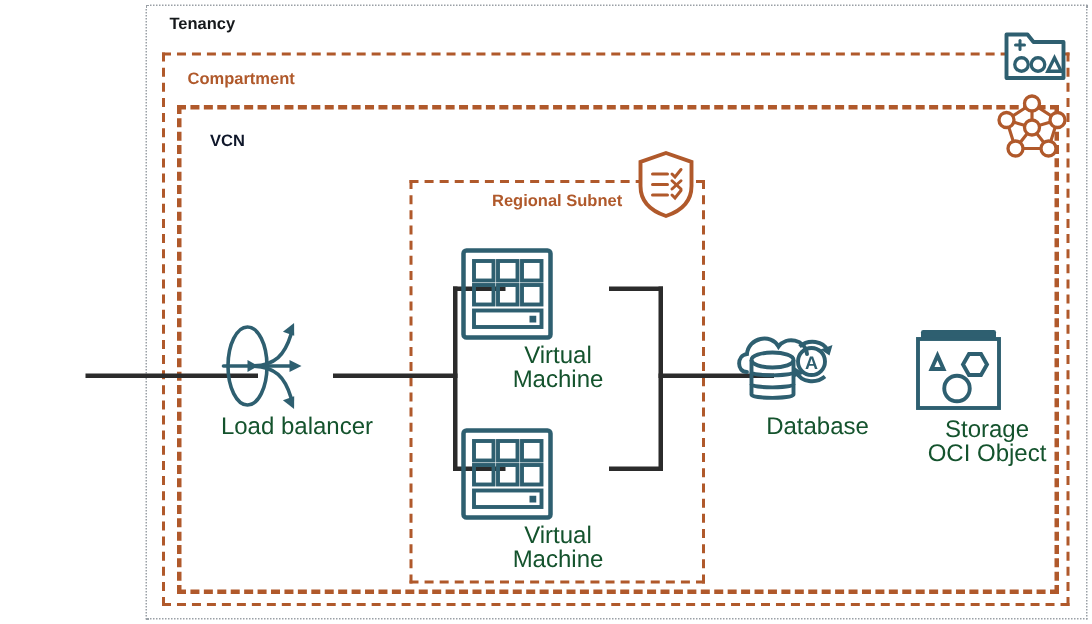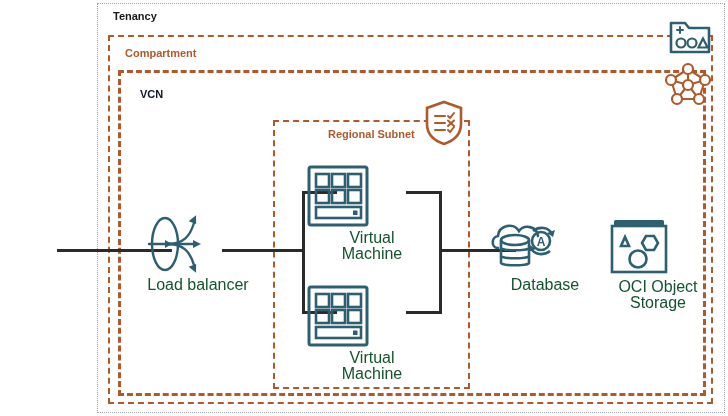--- a/index.html
+++ b/index.html
@@ -169,22 +169,22 @@
         <rect x="6" y="2" width="50" height="6" rx="1.5" fill="#2e5f70"></rect>
         <rect x="4" y="8" width="54" height="46" fill="none" stroke="#2e5f70" stroke-width="2.6"></rect>
         <g fill="none" stroke="#2e5f70" stroke-width="2.6">
           <path d="M21 28 L13 28 L17 19 Z"></path>
           <path d="M38 18 L46 18 L50 25 L46 32 L38 32 L34 25 Z"></path>
           <circle cx="30" cy="41" r="8.5"></circle>
         </g>
       </svg>
     </div>
     <div class="caption">
+      <div>Storage</div>
       <div>OCI Object</div>
-      <div>Storage</div>
     </div>
   </div>
 
   <div class="node" style="left:423px;top:99px;width:44px;">
     <div class="glyph">
       <svg width="42" height="48" viewBox="0 0 42 48">
         <path d="M21 3 L38 9 L38 25 C38 36 30 42 21 45 C12 42 4 36 4 25 L4 9 Z" fill="#ffffff" stroke="#b0592b" stroke-width="2.6"></path>
         <g stroke="#b0592b" stroke-width="2" stroke-linecap="round" fill="none">
           <line x1="12" y1="17" x2="22" y2="17"></line>
           <line x1="12" y1="24" x2="22" y2="24"></line>

